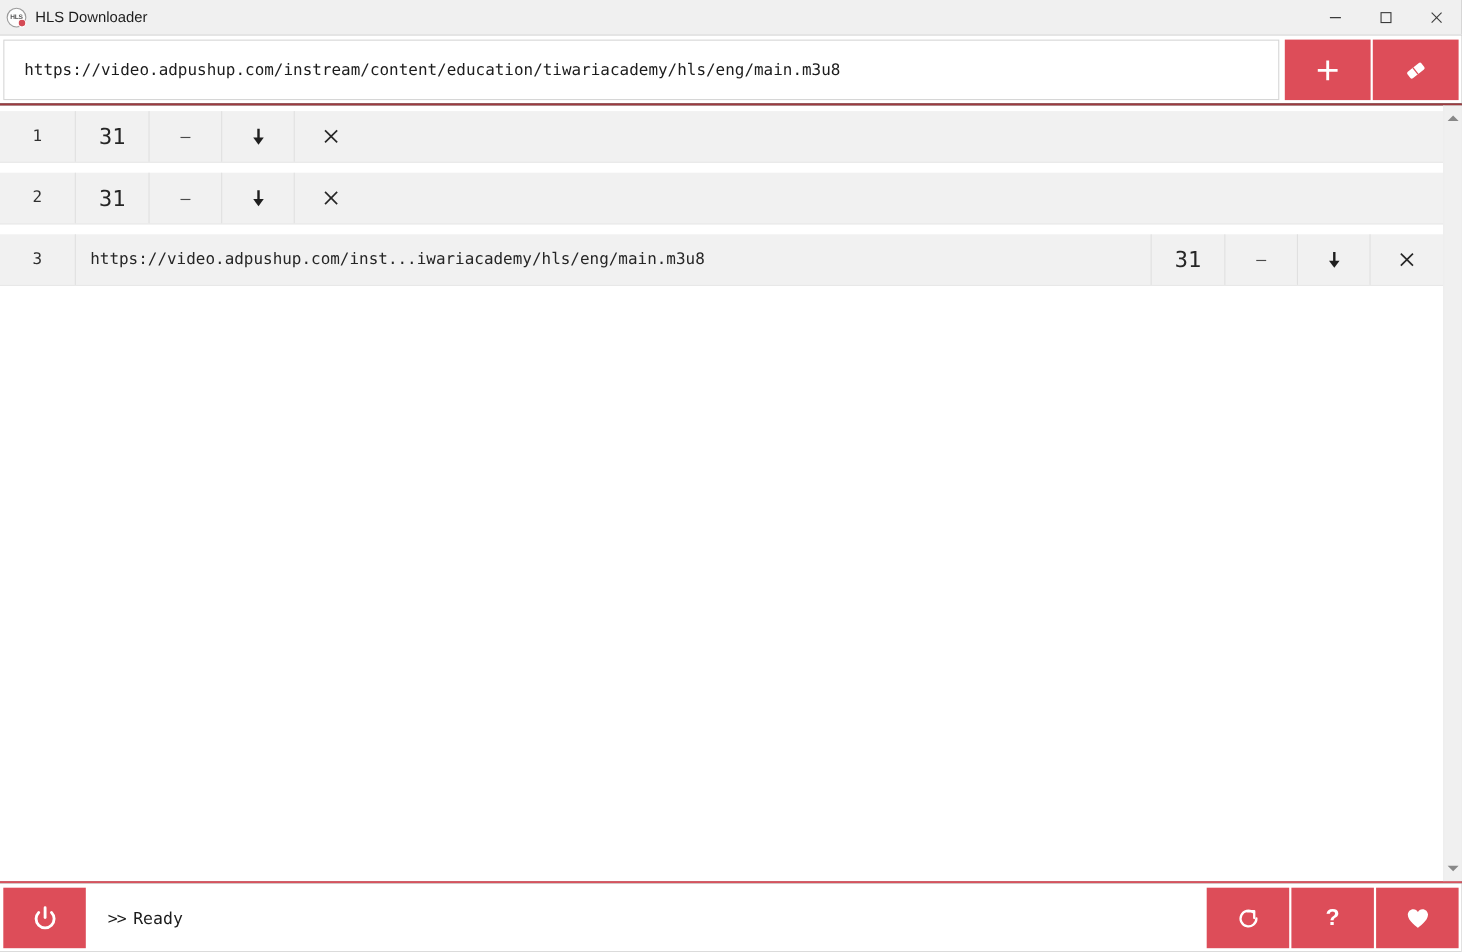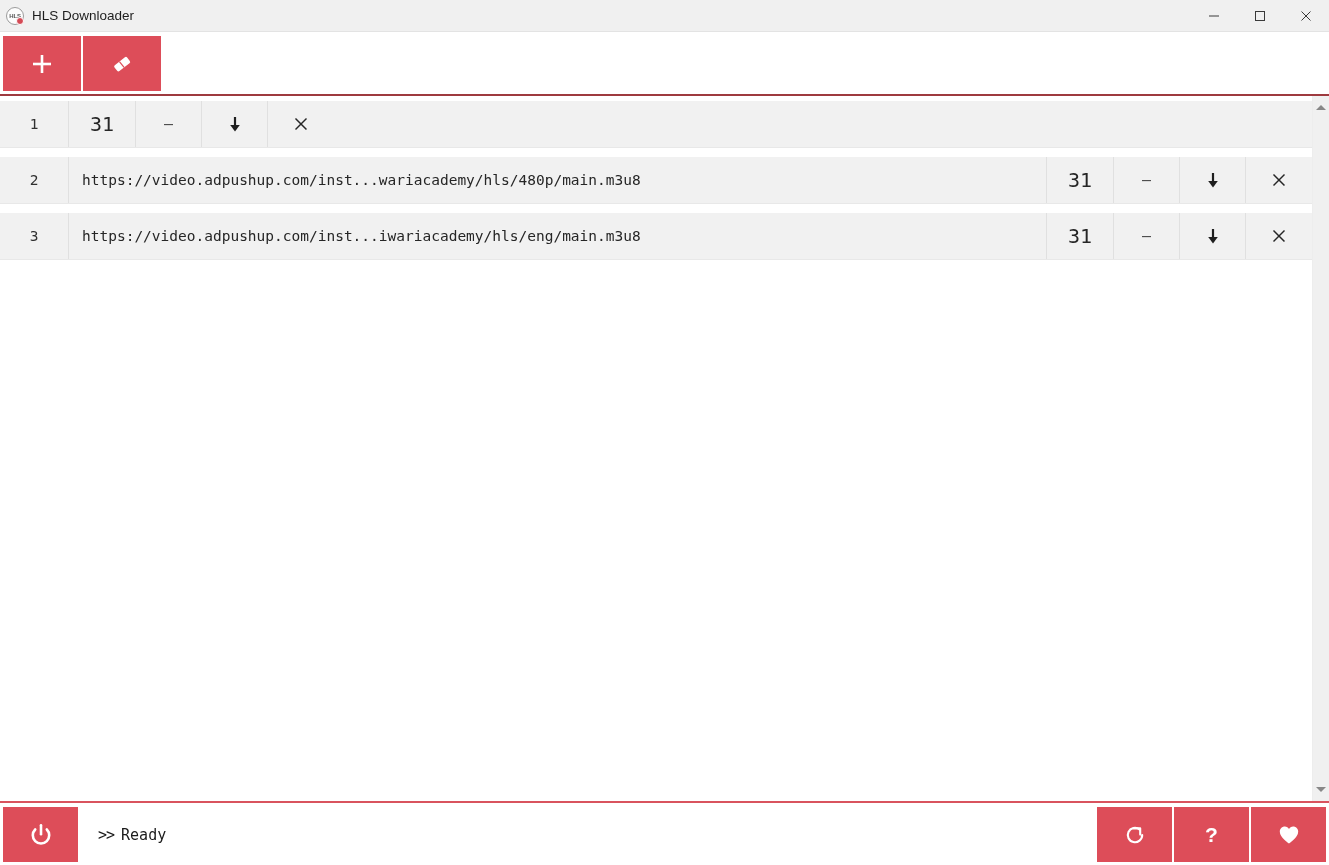--- a/index.html
+++ b/index.html
@@ -291,20 +291,23 @@
       <button class="win-btn close-btn">
         <svg class="win-glyph" width="12" height="12" viewBox="0 0 12 12">
           <line x1="1.5" y1="1.5" x2="10.5" y2="10.5" stroke="#3a3a3a" stroke-width="1"></line>
           <line x1="10.5" y1="1.5" x2="1.5" y2="10.5" stroke="#3a3a3a" stroke-width="1"></line>
         </svg>
       </button>
     </div>
   </div>
 
   <div class="url-bar-row">
+    <div class="url-input-wrap">
+      <input class="url-input" type="text" value="https://video.adpushup.com/instream/content/education/tiwariacademy/hls/eng/main.m3u8" style="">
+    </div>
     <button class="red-btn url-action-btn">
       <svg width="26" height="26" viewBox="0 0 26 26">
         <line x1="13" y1="4" x2="13" y2="22" stroke="#ffffff" stroke-width="2.6"></line>
         <line x1="4" y1="13" x2="22" y2="13" stroke="#ffffff" stroke-width="2.6"></line>
       </svg>
     </button>
     <button class="red-btn url-action-btn">
       <svg width="26" height="26" viewBox="0 0 26 26">
         <g transform="rotate(-38 13 13)">
           <rect x="5" y="9.5" width="16" height="7.5" rx="1.6" fill="#ffffff"></rect>
@@ -332,21 +335,20 @@
         <div class="cell cell-remove">
           <svg width="16" height="16" viewBox="0 0 16 16">
             <line x1="2.5" y1="2.5" x2="13.5" y2="13.5" stroke="#262626" stroke-width="1.5"></line>
             <line x1="13.5" y1="2.5" x2="2.5" y2="13.5" stroke="#262626" stroke-width="1.5"></line>
           </svg>
         </div>
       </div>
 
       <div class="list-row">
         <div class="cell cell-index">2</div>
-        <div class="cell cell-url">https://video.adpushup.com/inst...wariacademy/hls/480p/main.m3u8</div>
         <div class="cell cell-count">31</div>
         <div class="cell cell-dash">–</div>
         <div class="cell cell-download">
           <svg width="18" height="18" viewBox="0 0 18 18">
             <line x1="9" y1="2" x2="9" y2="12.5" stroke="#1f1f1f" stroke-width="2.2"></line>
             <polygon points="4.2,10 13.8,10 9,16.5" fill="#1f1f1f"></polygon>
           </svg>
         </div>
         <div class="cell cell-remove">
           <svg width="16" height="16" viewBox="0 0 16 16">

